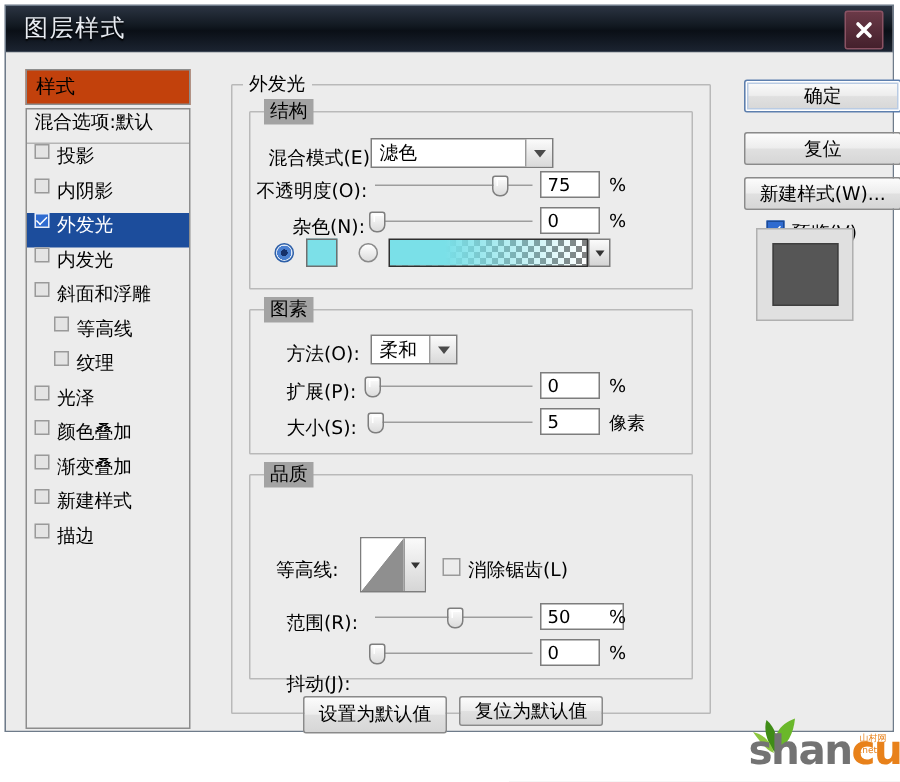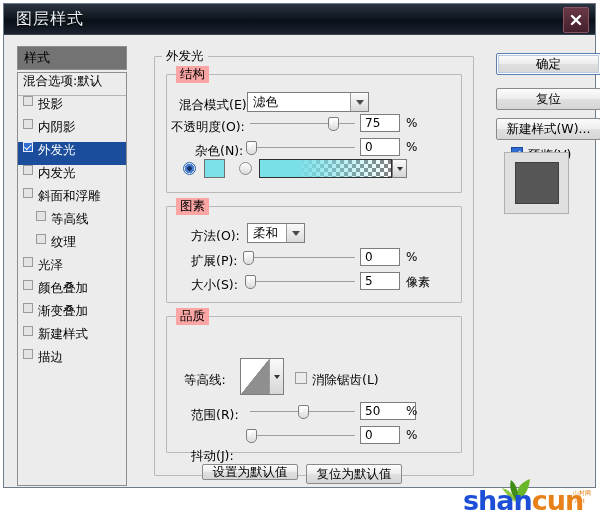--- a/index.html
+++ b/index.html
@@ -43,21 +43,21 @@
     position:absolute;left:0;top:31px;right:0;bottom:0;
     background:#ececec;
   }
 
   
   #styles-panel{
     position:absolute;left:13px;top:11px;width:110px;height:440px;
     background:#ececec;
   }
   #styles-header{
-    height:24px;border:1px solid #8d8d8d;background:#737373;
+    height:24px;border:1px solid #8d8d8d;background:#c2410c;
     display:flex;align-items:center;padding-left:6px;font-size:13px;
     box-sizing:border-box;
   }
   #styles-list{
     position:absolute;top:26px;left:0;width:110px;height:414px;
     border:1px solid #8d8d8d;background:#ececec;box-sizing:border-box;
     overflow:hidden;
   }
   .style-row{
     height:23px;display:flex;padding-left:5px;
@@ -77,21 +77,21 @@
     border-left:1.6px solid #fff;border-bottom:1.6px solid #fff;
     transform:rotate(-45deg) translate(0px,-1px);
   }
   .style-row.selected .chk{background:#2f6bd0;border-color:#e7ecf5;}
 
   
   #main-pane{
     position:absolute;left:150px;top:11px;width:318px;height:440px;
   }
   .section-title{
-    position:absolute;font-size:12.5px;background:#fca5a5;
+    position:absolute;font-size:12.5px;background:#a3a3a3;
     padding:0 4px;top:-8px;left:8px;
   }
   fieldset.grp{
     position:absolute;margin:0;padding:0;
     border:1px solid #b9b9b9;border-radius:1px;background:transparent;
   }
   .pane-label{
     position:absolute;font-size:12.5px;color:#000;white-space:nowrap;
   }
 
@@ -225,21 +225,21 @@
 
   
   #watermark{
     position:absolute;left:455px;top:481px;width:145px;height:40px;
     pointer-events:none;
   }
   #wm-text{
     position:absolute;left:8px;top:4px;font-size:27px;font-weight:bold;
     font-family:"DejaVu Sans","Liberation Sans",sans-serif;letter-spacing:-1px;
   }
-  #wm-text .g{color:#1d4ed8;}
+  #wm-text .g{color:#737373;margin-left:36px;}
   #wm-text .o{color:#e8811a;}
   #wm-sub{position:absolute;left:118px;top:8px;font-size:6px;color:#e8811a;line-height:8px;text-align:left;}
   #wm-leaf{position:absolute;left:42px;top:-4px;}
 </style>
 </head>
 <body>
 
 <div id="dialog">
 
   <div id="titlebar">
@@ -416,21 +416,21 @@
       <div class="unit" style="left:252px;top:358px;">%</div>
 
       <div class="pane-label" style="left:37px;top:402px;">抖动(J):</div>
       <div class="slider" style="left:96px;top:383px;width:105px;">
         <div class="track"></div>
         <div class="knob" style="left:1%;"></div>
       </div>
       <input class="numfield" style="left: 206px; top: 380px; width: 40px;" type="text" value="0">
       <div class="unit" style="left:252px;top:382px;">%</div>
 
-      <div class="btn" style="position:absolute;left:48px;top:418px;width:96px;height:16px;">设置为默认值</div>
+      <div class="btn" style="position:absolute;left:48px;top:418px;width:96px;height:25px;">设置为默认值</div>
       <div class="btn" style="position:absolute;left:152px;top:418px;width:96px;height:20px;">复位为默认值</div>
 
     </div>
 
     <div id="right-panel">
       <div class="btn default" style="top:7px;">确定</div>
       <div class="btn" style="top:42px;">复位</div>
       <div class="btn" style="top:72px;">新建样式(W)...</div>
 
       <div class="cb on" style="left:27px;top:101px;"></div>

